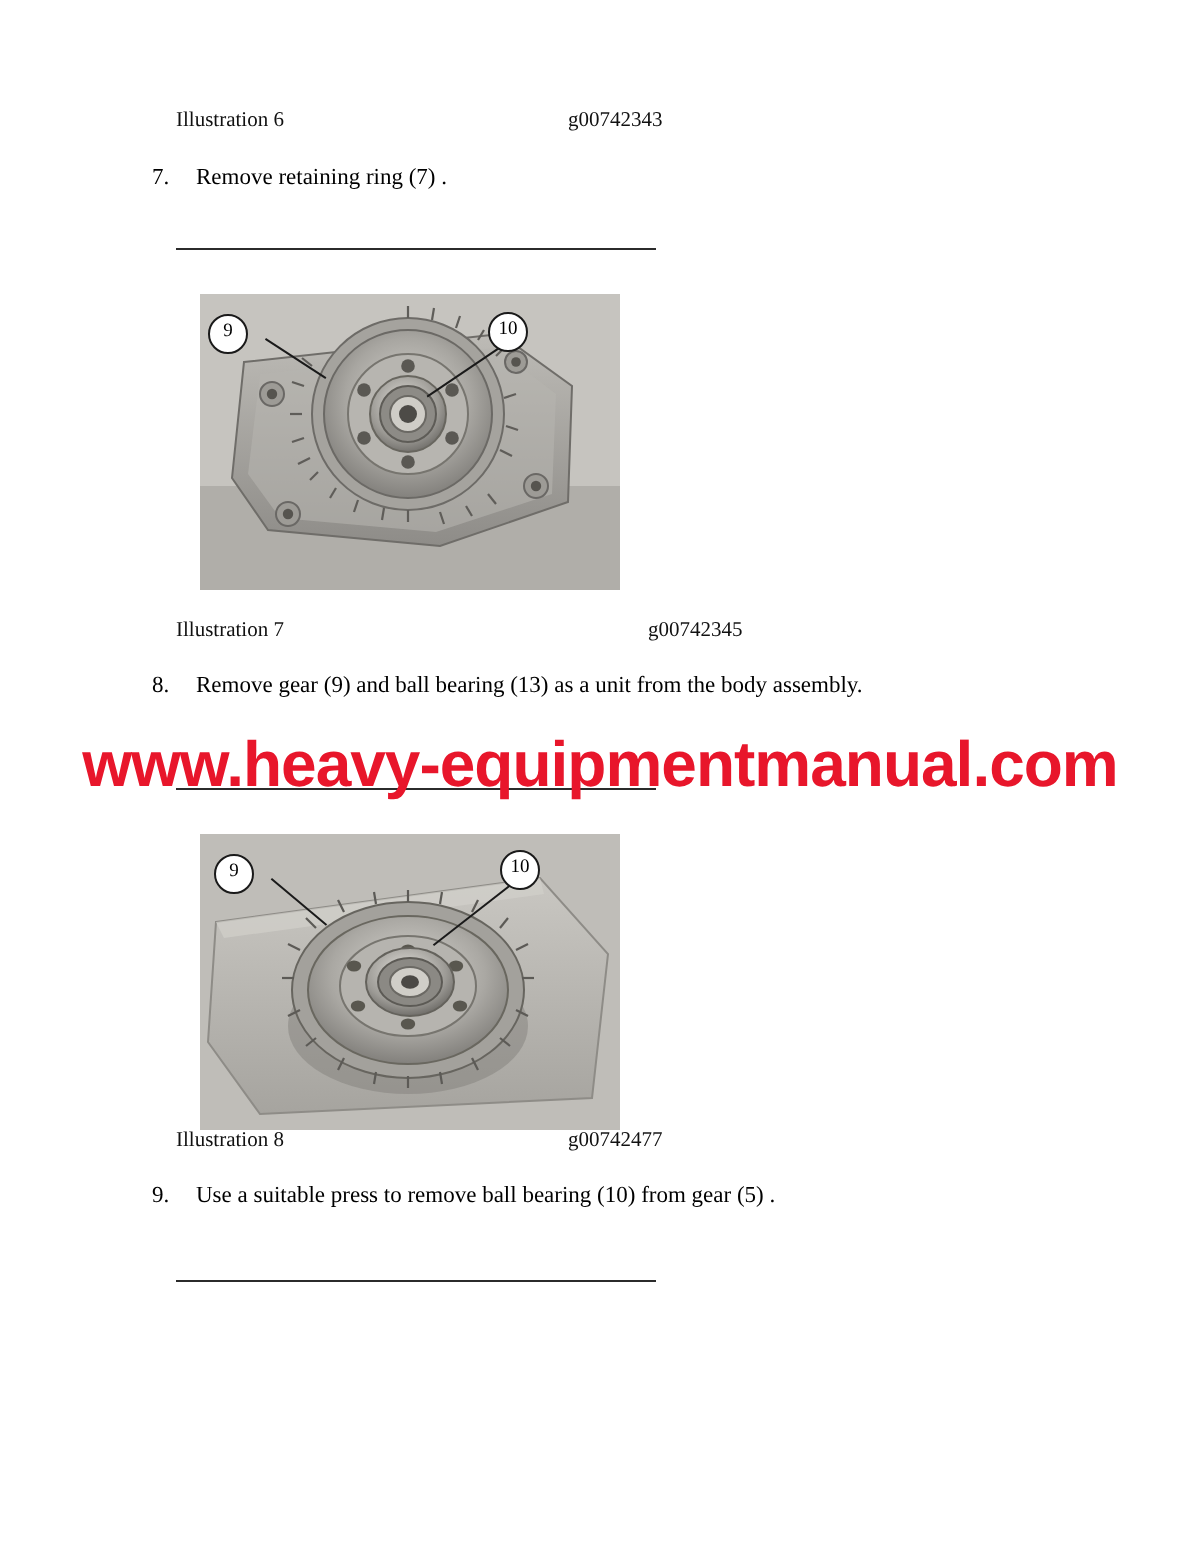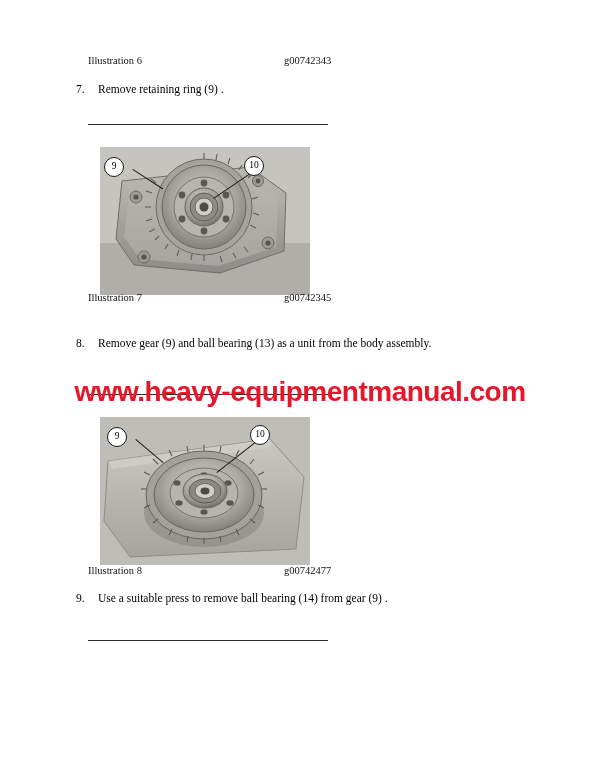--- a/index.html
+++ b/index.html
@@ -116,21 +116,21 @@
 <div class="page">
   <div class="content">
 
     <div class="caption-row" style="position:absolute; left:0; top:55px;">
       <span class="cap-label">Illustration 6</span>
       <span class="cap-code">g00742343</span>
     </div>
 
     <div class="step" style="position:absolute; left:-14px; top:82px; width:438px;">
       <span class="num">7.</span>
-      <span class="txt">Remove retaining ring (9) .</span>
+      <span class="txt">Remove retaining ring (7) .</span>
     </div>
 
     <div class="figure" style="position:absolute; left:0; top:124px; width:240px; height:176px;">
       <div class="rule"></div>
 
       <div class="photo" style="position:absolute; left:12px; top:23px; width:210px; height:148px;">
         <div class="table-surface"></div>
 
         <svg width="210" height="148" viewBox="0 0 210 148" style="position:absolute;left:0;top:0;">
           <defs>
@@ -209,21 +209,21 @@
         </svg>
 
         <div class="ann-line" style="left:33px; top:22px; width:36px; transform: rotate(33deg);"></div>
         <div class="ann-line" style="left:152px; top:26px; width:46px; transform: rotate(146deg);"></div>
       </div>
 
       <div class="ann-circle" style="left:16px; top:33px;">9</div>
       <div class="ann-circle" style="left:156px; top:32px;">10</div>
     </div>
 
-    <div class="caption-row" style="position:absolute; left:0; top:292px;">
+    <div class="caption-row" style="position:absolute; left:0; top:310px;gap:40px;">
       <span class="cap-label">Illustration 7</span>
       <span class="cap-code">g00742345</span>
     </div>
 
     <div class="step" style="position:absolute; left:-14px; top:336px; width:450px;">
       <span class="num">8.</span>
       <span class="txt">Remove gear (9) and ball bearing (13) as a unit from the body assembly.</span>
     </div>
 
     <div class="figure" style="position:absolute; left:0; top:394px; width:240px; height:176px;">
@@ -303,21 +303,21 @@
       <div class="ann-circle" style="left:162px; top:31px;">10</div>
     </div>
 
     <div class="caption-row" style="position:absolute; left:0; top:565px;font-family:Liberation Serif, serif;">
       <span class="cap-label">Illustration 8</span>
       <span class="cap-code">g00742477</span>
     </div>
 
     <div class="step" style="position:absolute; left:-14px; top:591px; width:450px;">
       <span class="num">9.</span>
-      <span class="txt">Use a suitable press to remove ball bearing (14) from gear (9) .</span>
+      <span class="txt">Use a suitable press to remove ball bearing (10) from gear (5) .</span>
     </div>
 
     <div class="rule" style="position:absolute; left:0; top:640px;"></div>
 
   </div>
 
-  <div class="watermark" style="top:364px; font-size:28px;margin-top:12px;">www.heavy-equipmentmanual.com</div>
+  <div class="watermark" style="top:364px; font-size:32px;">www.heavy-equipmentmanual.com</div>
 </div>
 
 </body></html>

